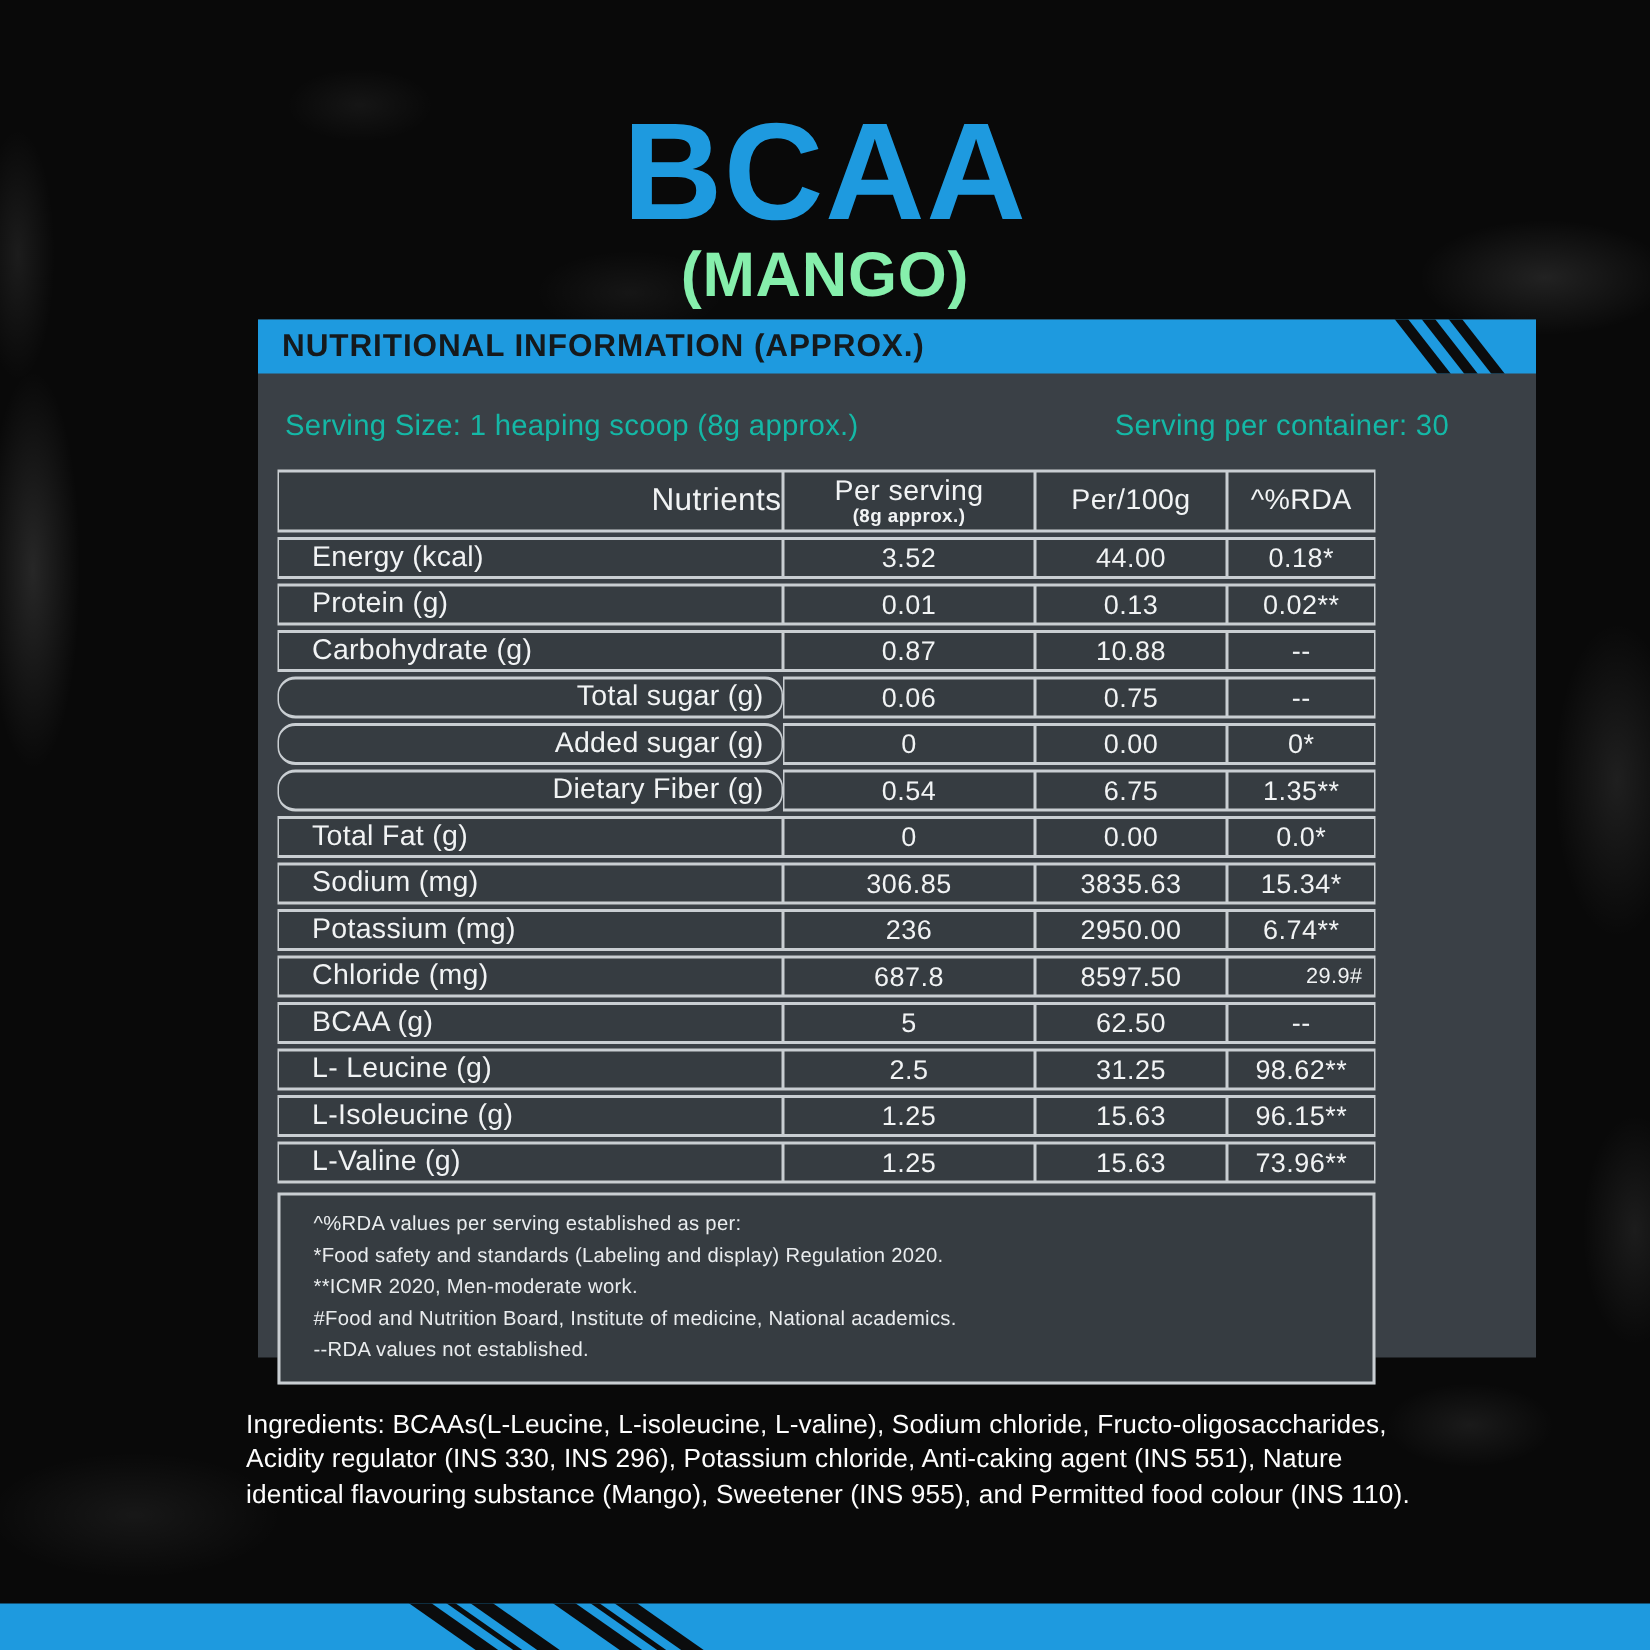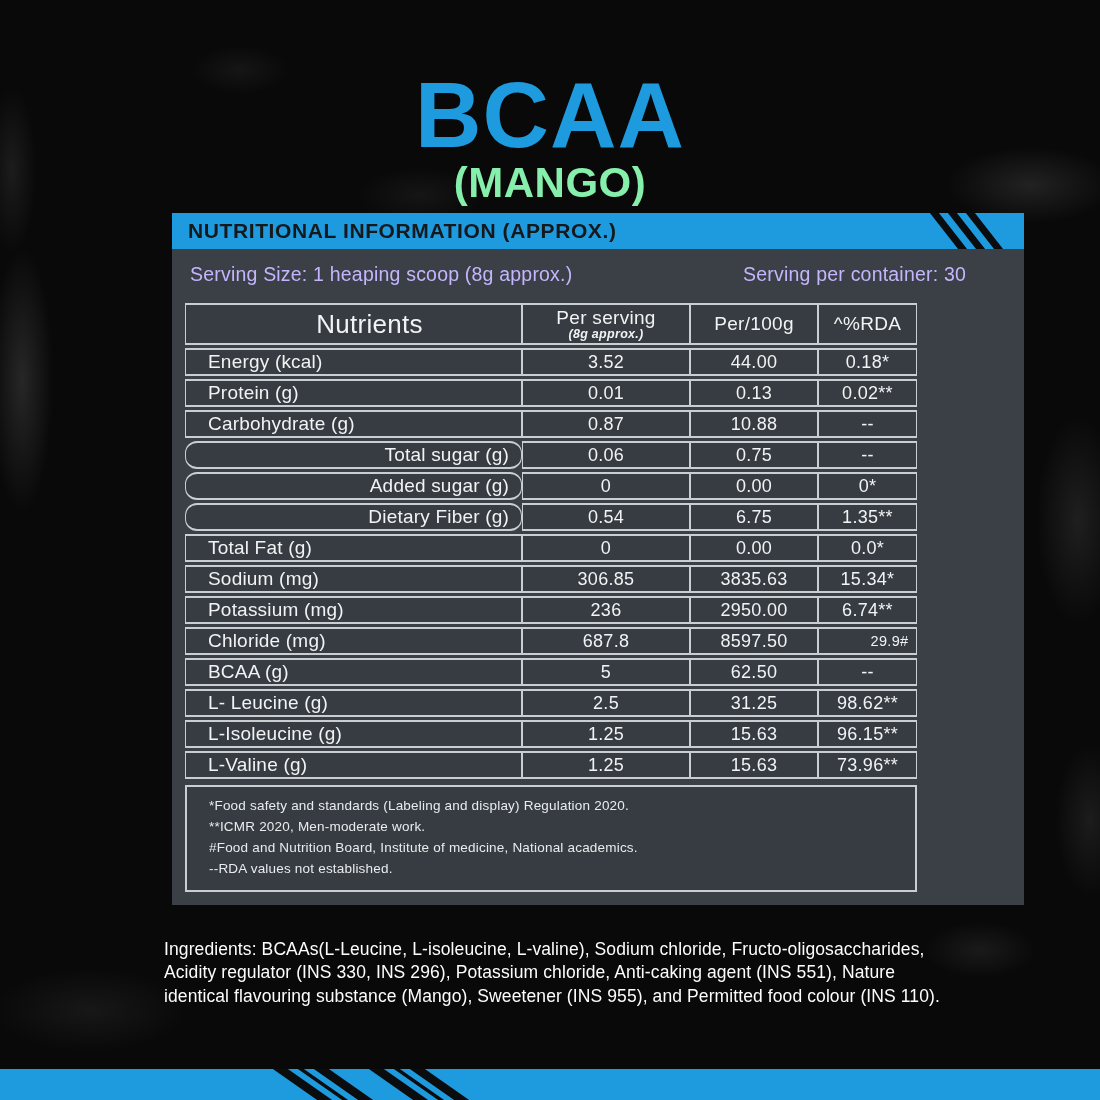--- a/index.html
+++ b/index.html
@@ -54,40 +54,40 @@
     position:absolute; top:0; bottom:0; background:#0b0c0d;
     transform:skewX(38deg); width:9px;
   }
   .bar-stripes .s1 { left:18px; }
   .bar-stripes .s2 { left:36px; }
   .bar-stripes .s3 { left:54px; }
 
   .panel-content { padding:12px 13px 0 13px; }
   .serving-line {
     display:flex; justify-content:space-between; align-items:baseline;
-    padding:0 5px 0 5px; margin:2px 0 14px 0;
-    font-size:19.5px; color:#c4b5fd; letter-spacing:0.2px;
+    padding:0 5px 0 5px; margin:12px 0 14px 0;
+    font-size:19.5px; color:#14b8a6; letter-spacing:0.2px;
   }
   .serving-line .right { margin-right:40px; }
 
   table.nutrition {
     width:732px; table-layout:fixed;
     border-collapse:separate; border-spacing:0 3px;
   }
   table.nutrition td, table.nutrition th {
     background:#363C41;
     border-top:2px solid #C9CED2; border-bottom:2px solid #C9CED2;
     border-left:1px solid #C9CED2; border-right:1px solid #C9CED2;
     color:#F1F3F4; font-weight:400;
     height:28px; vertical-align:middle;
   }
   table.nutrition th { height:42px; }
-  .h-nutrients { text-align:center; padding-left:32px; font-size:26px; font-weight:700; letter-spacing:0.3px; }
+  .h-nutrients { text-align:right; padding-left:32px; font-size:21px; font-weight:700; letter-spacing:0.3px; }
   .h-center { text-align:center; font-size:19px; font-weight:700; letter-spacing:0.3px; }
-  .h-sub { display:block; font-size:12.5px; font-weight:700; margin-top:-2px;font-style:italic; }
+  .h-sub { display:block; font-size:12.5px; font-weight:700; margin-top:-2px; }
   .c-label { text-align:left; padding-left:22px; font-size:19px; letter-spacing:0.2px; }
   .c-label.indent { text-align:right; padding-right:12px; padding-left:0;border-radius:12px; }
   .c-val { text-align:center; font-size:18px; letter-spacing:0.3px;margin-left:44px; }
   .c-val.small { font-size:14.5px;padding-left:44px; }
 
   .footnote-box {
     width:732px; margin-top:3px; background:#363C41;
     border:2px solid #C9CED2; padding:9px 0 10px 22px;
     font-size:13.5px; line-height:1.55; color:#E9ECEE; letter-spacing:0.2px;
   }
@@ -238,20 +238,21 @@
           <tr>
             <td class="c-label">L-Valine (g)</td>
             <td class="c-val">1.25</td>
             <td class="c-val">15.63</td>
             <td class="c-val">73.96**</td>
           </tr>
         </tbody>
     </table>
 
     <div class="footnote-box">
+        <div>^%RDA values per serving established as per:</div>
         <div>*Food safety and standards (Labeling and display) Regulation 2020.</div>
         <div>**ICMR 2020, Men-moderate work.</div>
         <div>#Food and Nutrition Board, Institute of medicine, National academics.</div>
         <div>--RDA values not established.</div>
       </div>
   </div>
 </div>
 
 <div class="ingredients">Ingredients: BCAAs(L-Leucine, L-isoleucine, L-valine), Sodium chloride, Fructo-oligosaccharides, Acidity regulator (INS 330, INS 296), Potassium chloride, Anti-caking agent (INS 551), Nature identical flavouring substance (Mango), Sweetener (INS 955), and Permitted food colour (INS 110).</div>
 

